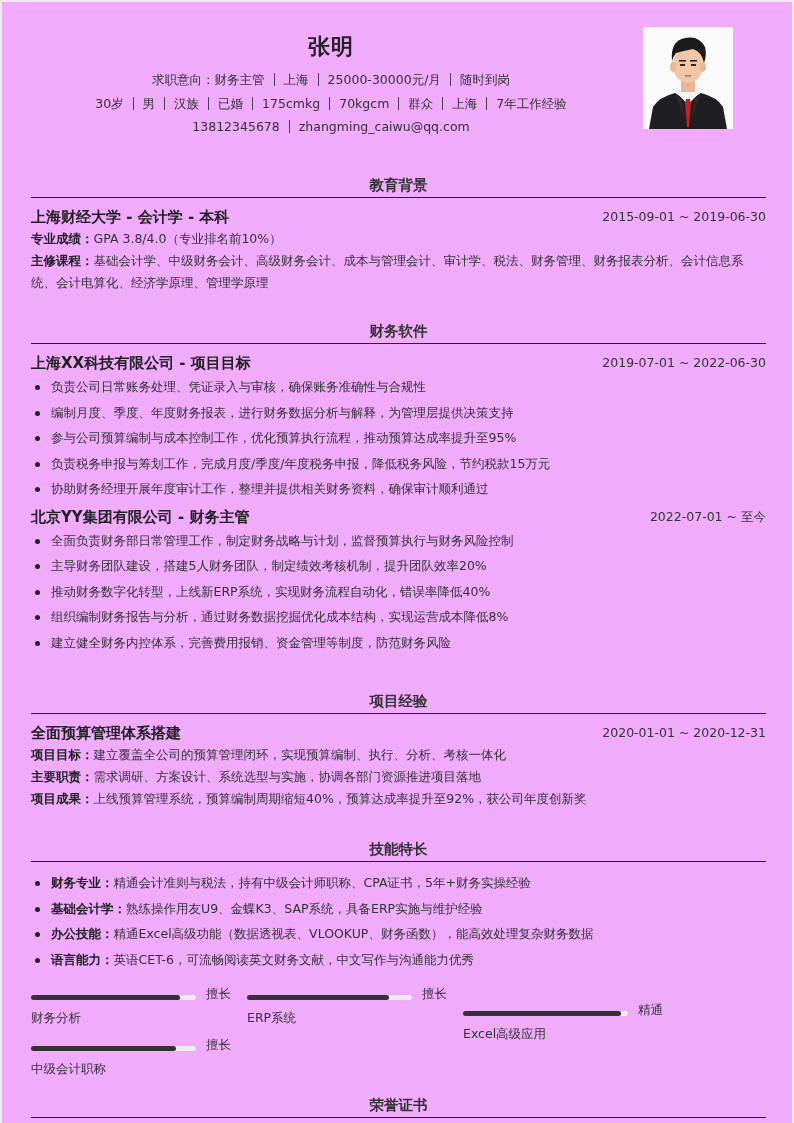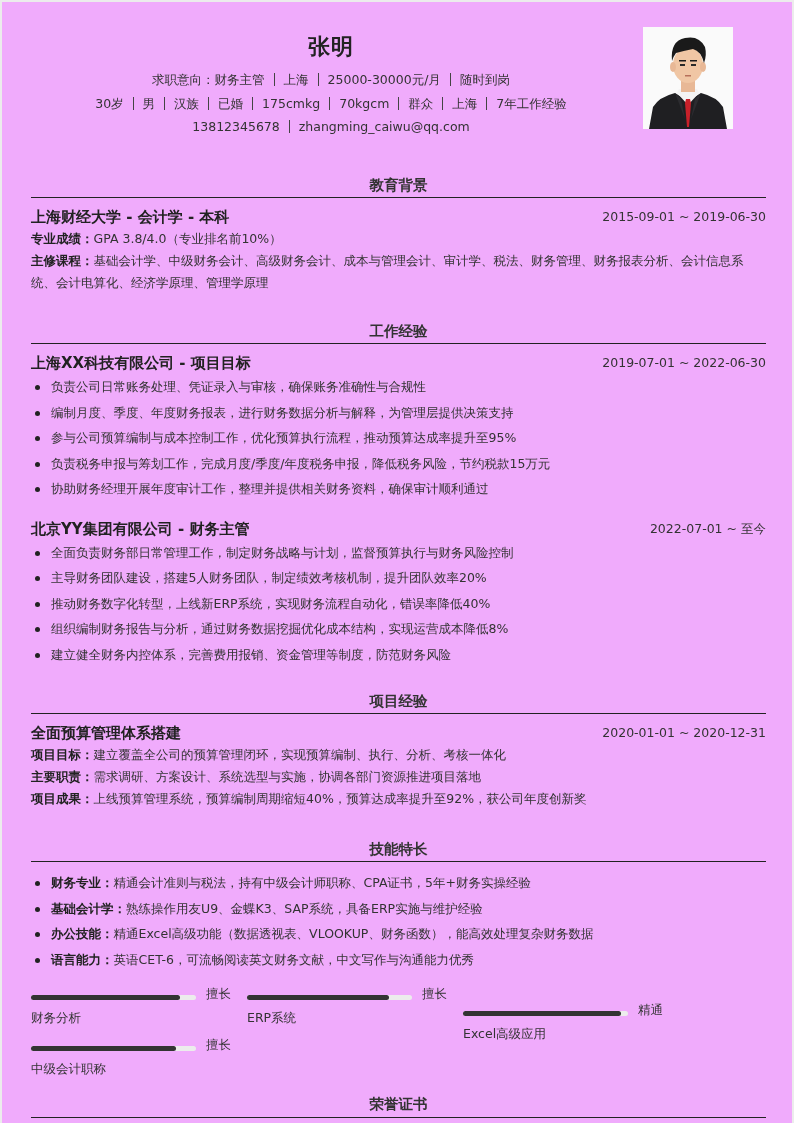--- a/index.html
+++ b/index.html
@@ -104,35 +104,35 @@
       </div>
       <div class="row">
         <b>专业成绩：</b><span>GPA 3.8/4.0（专业排名前10%）</span>
       </div>
       <div class="row">
         <b>主修课程：</b><span>基础会计学、中级财务会计、高级财务会计、成本与管理会计、审计学、税法、财务管理、财务报表分析、会计信息系统、会计电算化、经济学原理、管理学原理</span>
       </div>
     </div>
 
     <div class="section" style="top:318px;">
-      <div class="section-title">工作经验</div>
+      <div class="section-title">财务软件</div>
 
       <div class="item-head">
         <span class="item-title">上海XX科技有限公司 - 项目目标</span>
         <span class="item-date">2019-07-01 ~ 2022-06-30</span>
       </div>
       <ul class="bullets">
         <li>负责公司日常账务处理、凭证录入与审核，确保账务准确性与合规性</li>
         <li>编制月度、季度、年度财务报表，进行财务数据分析与解释，为管理层提供决策支持</li>
         <li>参与公司预算编制与成本控制工作，优化预算执行流程，推动预算达成率提升至95%</li>
         <li>负责税务申报与筹划工作，完成月度/季度/年度税务申报，降低税务风险，节约税款15万元</li>
         <li>协助财务经理开展年度审计工作，整理并提供相关财务资料，确保审计顺利通过</li>
       </ul>
 
-      <div class="item-head" style="margin-top:16px;">
+      <div class="item-head" style="margin-top:4px;">
         <span class="item-title">北京YY集团有限公司 - 财务主管</span>
         <span class="item-date">2022-07-01 ~ 至今</span>
       </div>
       <ul class="bullets">
         <li>全面负责财务部日常管理工作，制定财务战略与计划，监督预算执行与财务风险控制</li>
         <li>主导财务团队建设，搭建5人财务团队，制定绩效考核机制，提升团队效率20%</li>
         <li>推动财务数字化转型，上线新ERP系统，实现财务流程自动化，错误率降低40%</li>
         <li>组织编制财务报告与分析，通过财务数据挖掘优化成本结构，实现运营成本降低8%</li>
         <li>建立健全财务内控体系，完善费用报销、资金管理等制度，防范财务风险</li>
       </ul>
@@ -189,18 +189,18 @@
         <div class="skill" style="left:0; top:51px;">
           <div class="bar-track" style="background: rgb(236, 236, 236);">
               <div class="bar-fill" style="width: 88%; background: rgb(51, 51, 51);"></div>
             </div>
           <span class="level">擅长</span>
           <span class="label">中级会计职称</span>
         </div>
       </div>
     </div>
 
-    <div class="section" style="top:1092px;font-family:Liberation Mono, monospace;">
+    <div class="section" style="top:1092px;">
       <div class="section-title">荣誉证书</div>
     </div>
 
   </div>
 </div>
 
 </body></html>

